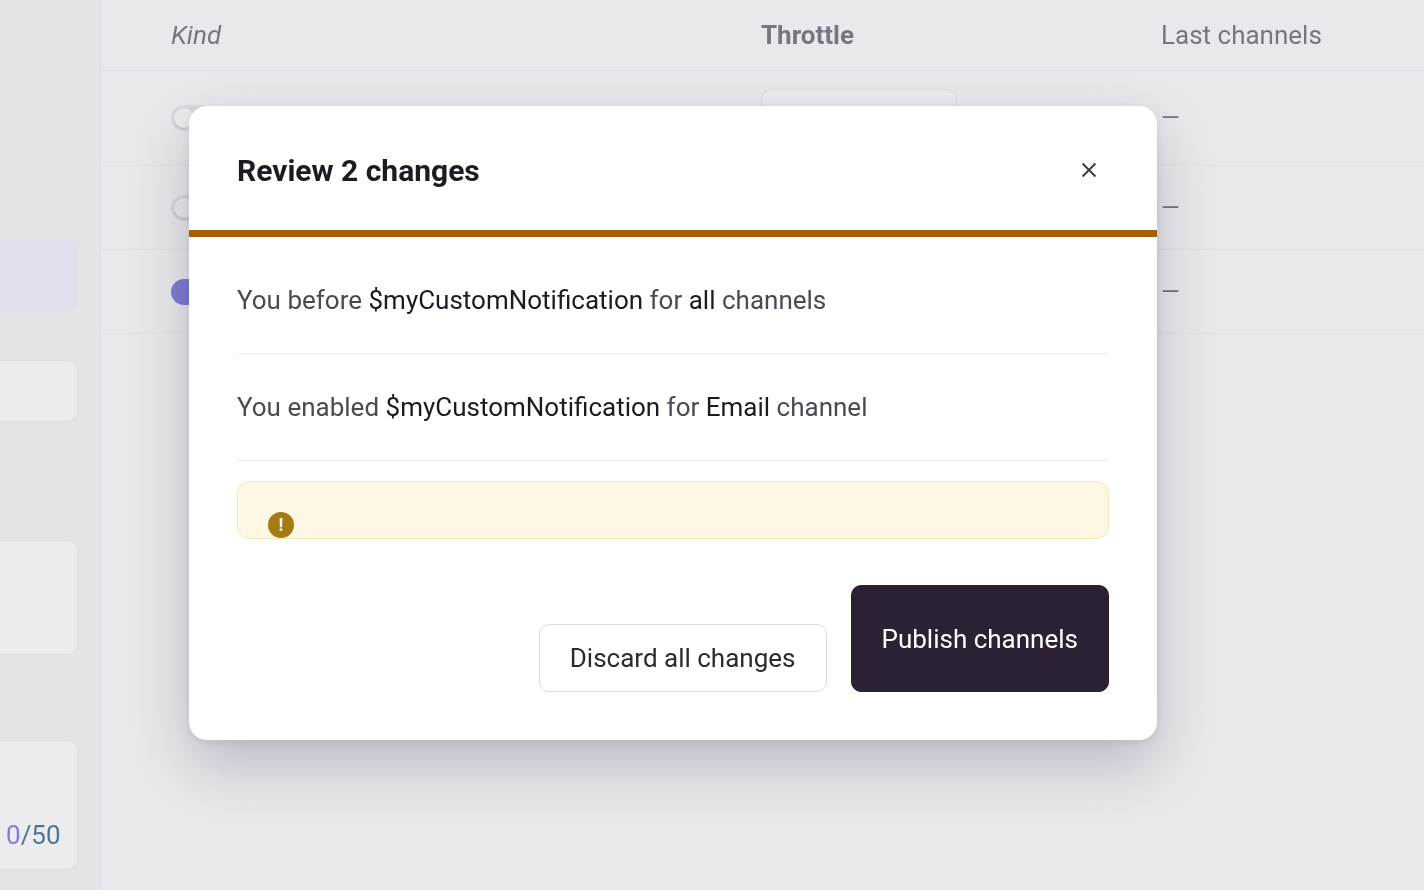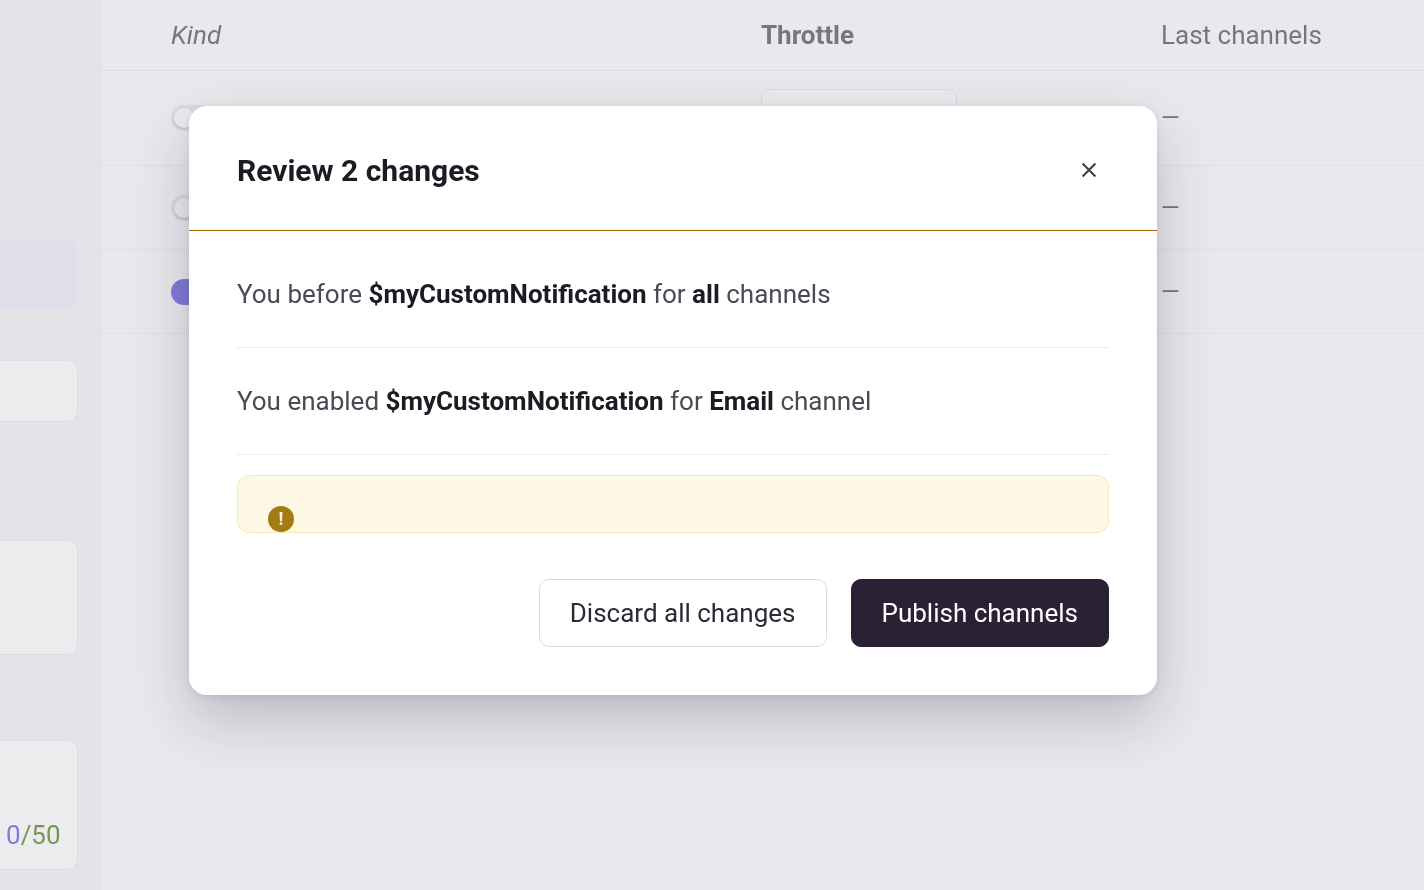--- a/index.html
+++ b/index.html
@@ -74,56 +74,56 @@
     border:1px solid #e7e7ec; border-left:none; border-top-right-radius:10px; border-bottom-right-radius:10px;
   }
   .side-frag.a { top:240px; height:70px; background:#edecfb; border-color:#edecfb; }
   .side-frag.b { top:360px; height:62px; }
   .side-frag.c { top:540px; height:115px; }
   .side-frag.d { top:740px; height:130px; }
   .count-frag {
     position:absolute; left:0; top:810px;
     font-size:26px; color:#5b53d9; padding:10px 6px;
   }
-  .count-frag .gray { color:#4d7c0f; }
+  .count-frag .gray { color:#0c4a6e; }
 
   
   .scrim {
     position:absolute; inset:0;
     background: rgba(200,200,210,0.35);
   }
 
   
   .modal {
     position:absolute; left:189px; top:106px;
     width: 968px;
     background:#fff; border-radius:18px;
     box-shadow: 0 25px 60px rgba(20,20,40,.22), 0 2px 8px rgba(20,20,40,.08);
     overflow:hidden;
   }
   .modal-header {
     display:flex; align-items:center; justify-content:space-between;
     padding: 44px 48px 40px 48px;
-    border-bottom:1px solid #a16207;
+    border-bottom:7px solid #a16207;
   }
   .modal-title { font-size:30px; font-weight:700; color:#1b1b24; }
   .close-btn {
     width:40px; height:40px; display:flex; align-items:center; justify-content:center;
     color:#3d3d48; cursor:pointer; border:none; background:transparent; font-size:22px;
     border-radius:8px;
   }
   .close-btn svg { width:22px; height:22px; stroke:#3d3d48; stroke-width:2.2; }
 
   .modal-body { padding: 10px 48px 0 48px; }
   .change-line {
     font-size:26px; color:#4a4a55; padding: 38px 0;
     border-bottom:1px solid #ececf1;
   }
   .change-line:last-of-type { border-bottom:none; }
-  .change-line b { color:#1b1b24; font-weight:700; }
+  .change-line b { color:#1b1b24; font-weight:400; }
 
   .warning {
     margin: 20px 0 0 0;
     background:#fdf8e3;
     border:1px solid #f3e9b9;
     border-radius:12px;
     padding: 28px 28px 28px 80px;
     position:relative;
     color:#8a6a16;
     font-size:26px;
@@ -140,21 +140,21 @@
   .modal-footer {
     display:flex; justify-content:flex-end; gap:24px;
     padding: 46px 48px 48px 48px;
   }
   .btn {
     font-size:26px; border-radius:10px; cursor:pointer;
     padding: 18px 30px; border:1px solid transparent;
     font-family:inherit;
   }
   .btn-secondary {
-    background:#fff; color:#2a2a34; border-color:#d9d9e2;
+    background:#fff; color:#2a2a34; border-color:#d9d9e2;margin-top:39px;
   }
   .btn-primary {
     background:#2a2234; color:#fff; border-color:#2a2234;
   }
 </style>
 </head>
 <body>
 
 <div class="bg">
   <div class="bg-inner">

